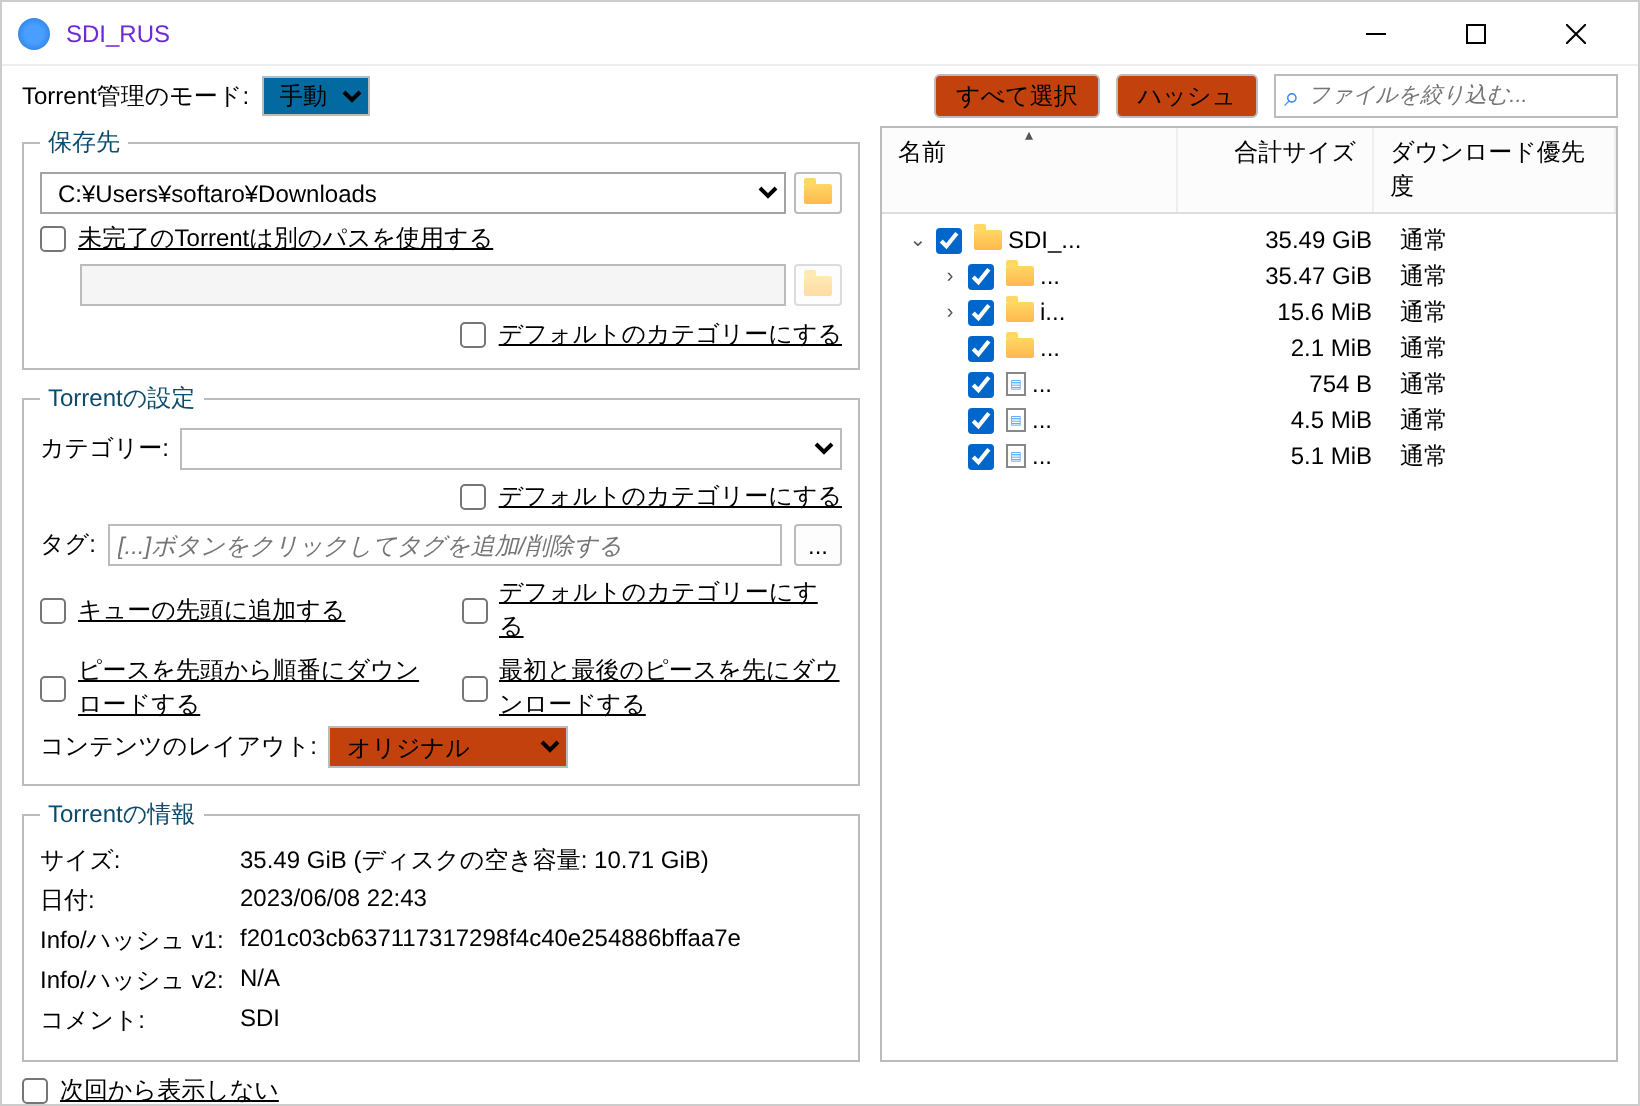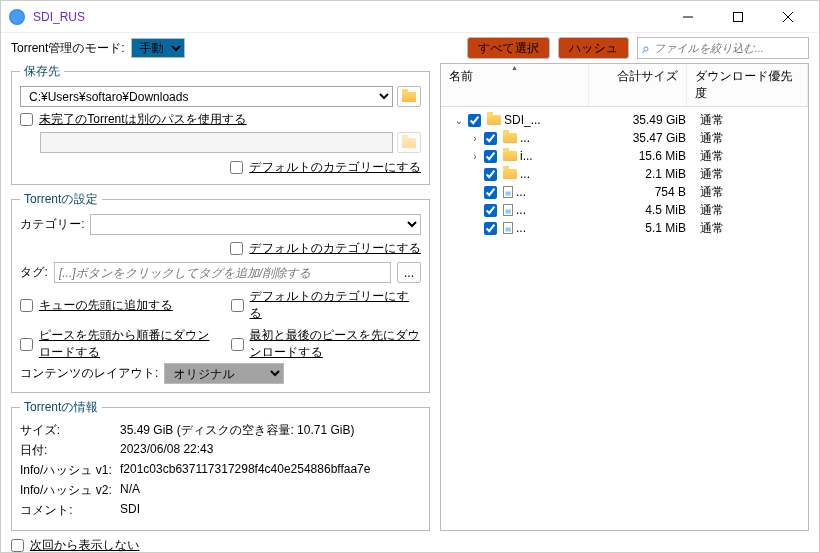--- a/index.html
+++ b/index.html
@@ -44,21 +44,21 @@
     .right-align-row { display: flex; justify-content: flex-end; margin-top: 6px; }
     
     .form-row { display: flex; align-items: center; gap: 6px; margin-bottom: 5px; }
     .form-label { min-width: 56px; }
     .form-input { flex: 1; border: 1px solid #bbb; padding: 2px 4px; height: 21px; background: #fff; }
     .form-input.placeholder { color: #888; font-style: italic; }
     .small-btn { width: 24px; height: 21px; border: 1px solid #bbb; background: #fdfdfd; border-radius: 2px; }
     .two-col { display: flex; gap: 20px; }
     .two-col > div { flex: 1; }
     .nashi-select { border: 1px solid #bbb; padding: 1px 4px; height: 21px; width: 126px; background: #fff; }
-    .layout-select { border: 1px solid #bbb; padding: 1px 4px; height: 21px; width: 120px; background: #a3a3a3; }
+    .layout-select { border: 1px solid #bbb; padding: 1px 4px; height: 21px; width: 120px; background: #c2410c; }
     
     .info-row { display: flex; margin-bottom: 3px; }
     .info-label { width: 100px; }
     
     .tree-header { display: flex; border-bottom: 1px solid #ddd; background: #fcfcfc; }
     .tree-header-cell { padding: 4px 8px; border-right: 1px solid #eee; position: relative; }
     .tree-header-cell.name { width: 148px; }
     .tree-header-cell.size { width: 98px; text-align: right; }
     .tree-header-cell.priority { flex: 1; font-family: Liberation Mono, monospace; }
     .sort-arrow { position: absolute; top: -1px; left: 50%; transform: translateX(-50%); font-size: 8px; color: #555; }

